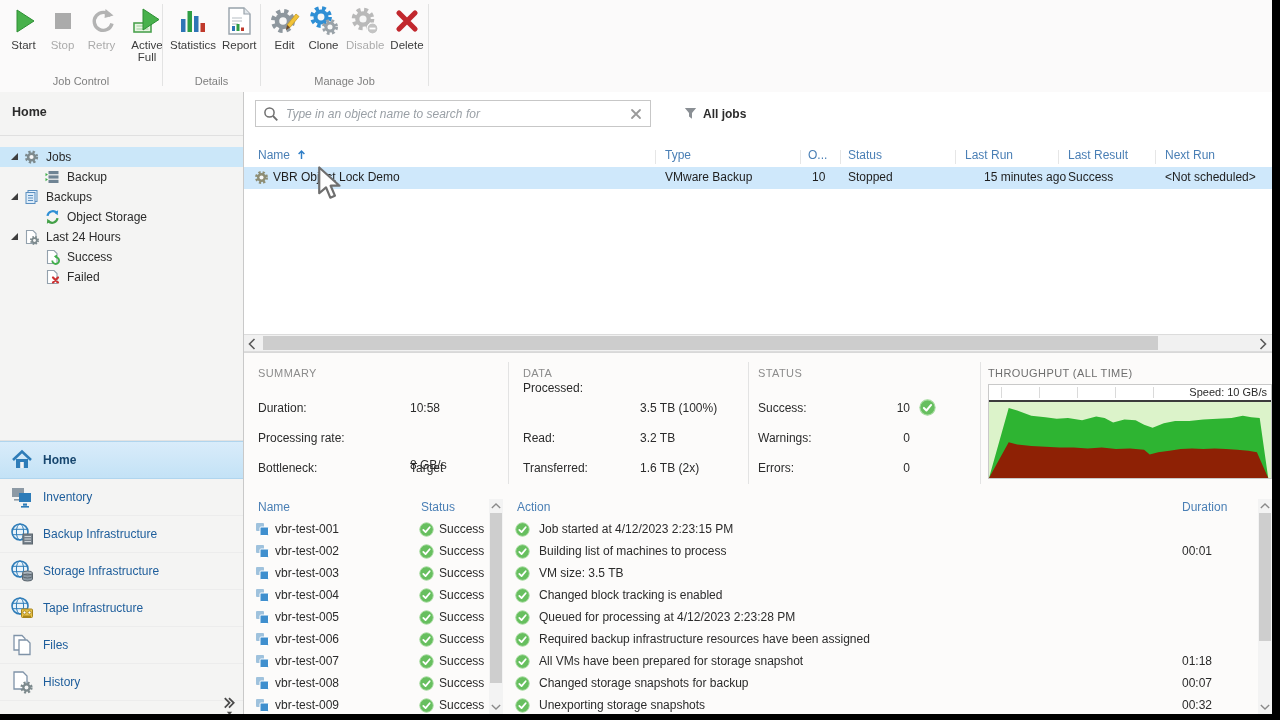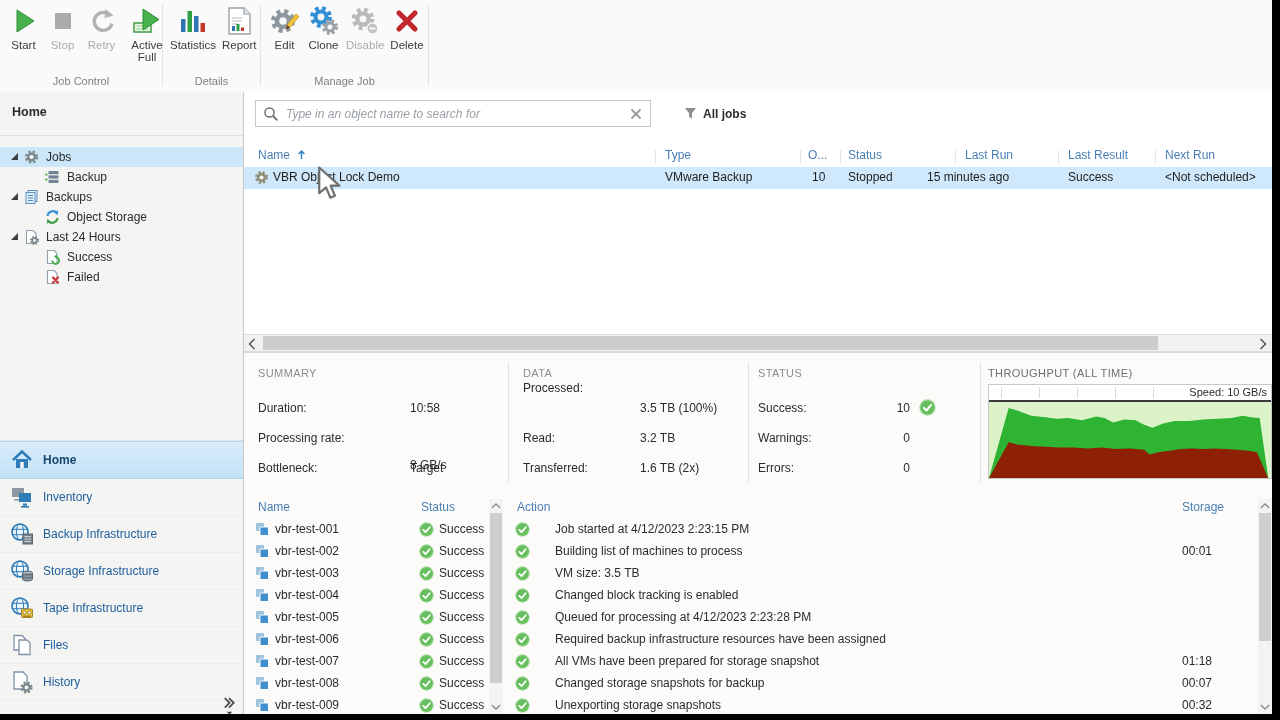--- a/index.html
+++ b/index.html
@@ -70,21 +70,21 @@
   
   .bcol{position:absolute;font-size:12px;color:#4a7fb5;white-space:nowrap;cursor:default;}
   #vmrows{position:absolute;left:244px;top:518px;width:245px;height:196px;overflow:hidden;}
   .vmrow{height:22px;display:flex;align-items:center;padding-left:10px;position:relative;}
   .vic{width:16px;height:16px;margin-right:5px;flex:none;}
   .vmname{font-size:12px;color:#2b2b2b;}
   .vmstat{position:absolute;left:175px;display:flex;align-items:center;}
   .cic{width:15px;height:15px;margin-right:5px;flex:none;}
   .vmstat span:last-child,.atext{font-size:12px;color:#2b2b2b;}
   #actrows{position:absolute;left:510px;top:518px;width:748px;height:196px;overflow:hidden;}
-  .arow{height:22px;display:flex;align-items:center;padding-left:5px;position:relative;gap:16px;}
+  .arow{height:22px;display:flex;align-items:center;padding-left:5px;position:relative;}
   .atext{margin-left:4px;white-space:nowrap;}
   .adur{position:absolute;left:672px;font-size:12px;color:#2b2b2b;}
 
   
   .vscroll{position:absolute;width:14px;background:#f3f3f3;}
   .vthumb{position:absolute;left:1px;width:12px;background:#cecece;}
   .varrow{position:absolute;left:2px;width:10px;height:8px;}
 
   
   #rightbar{position:absolute;left:1272px;top:0;width:8px;height:720px;background:#000;z-index:50;}
@@ -398,21 +398,21 @@
   <div id="jobrow">
     <span class="ic abs" style="left:10px;top:3px;width:15px;height:15px;"><svg viewBox="0 0 16 16">
           <circle cx="8" cy="8" r="5.2" fill="none" stroke="#8d8d74" stroke-width="3.43" stroke-dasharray="2.18 1.98"></circle>
           <circle cx="8" cy="8" r="4.78" fill="#8d8d74"></circle>
           <circle cx="8" cy="8" r="2.18" fill="#f7f7f7"></circle>
         </svg></span>
     <span class="cell" style="left:29px;">VBR Object Lock Demo</span>
     <span class="cell" style="left:421px;">VMware Backup</span>
     <span class="cell" style="left:568px;">10</span>
     <span class="cell" style="left:604px;">Stopped</span>
-    <span class="cell" style="left:683px;">15 minutes ago</span>
+    <span class="cell" style="left:740px;">15 minutes ago</span>
     <span class="cell" style="left:824px;">Success</span>
     <span class="cell" style="left:921px;">&lt;Not scheduled&gt;</span>
   </div>
 
   <div id="hscroll">
     <span class="ic harrow" style="left:3px;"><svg viewBox="0 0 8 12">
           <path d="M6.5 1 L1.5 6 L6.5 11" fill="none" stroke="#5a5a5a" stroke-width="1.6"></path>
         </svg></span>
     <div id="hthumb"></div>
     <span class="ic harrow" style="left:1014px;"><svg viewBox="0 0 8 12">
@@ -624,21 +624,21 @@
     <span class="ic varrow" style="top:3px;"><svg viewBox="0 0 12 8">
           <path d="M1 6.5 L6 1.5 L11 6.5" fill="none" stroke="#8a8a8a" stroke-width="1.6"></path>
         </svg></span>
     <div class="vthumb" style="top:14px;height:170px;"></div>
     <span class="ic varrow" style="top:204px;"><svg viewBox="0 0 12 8">
           <path d="M1 1.5 L6 6.5 L11 1.5" fill="none" stroke="#8a8a8a" stroke-width="1.6"></path>
         </svg></span>
   </div>
 
   <span class="bcol" style="left:517px;top:500px;">Action</span>
-  <span class="bcol" style="left:1182px;top:500px;">Storage</span>
+  <span class="bcol" style="left:1182px;top:500px;">Duration</span>
   <div id="actrows">
 
       <div class="arow">
         <span class="ic cic"><svg viewBox="0 0 16 16">
             <circle cx="8" cy="8" r="7.2" fill="#67bf5f"></circle>
             <circle cx="8" cy="8" r="7.2" fill="none" stroke="#a7dca0"></circle>
             <path d="M4.6 8.4 L7 10.8 L11.4 5.6" fill="none" stroke="#fff" stroke-width="1.9" stroke-linecap="round" stroke-linejoin="round"></path>
           </svg></span>
         <span class="atext">Job started at 4/12/2023 2:23:15 PM</span>
         <span class="adur"></span>

